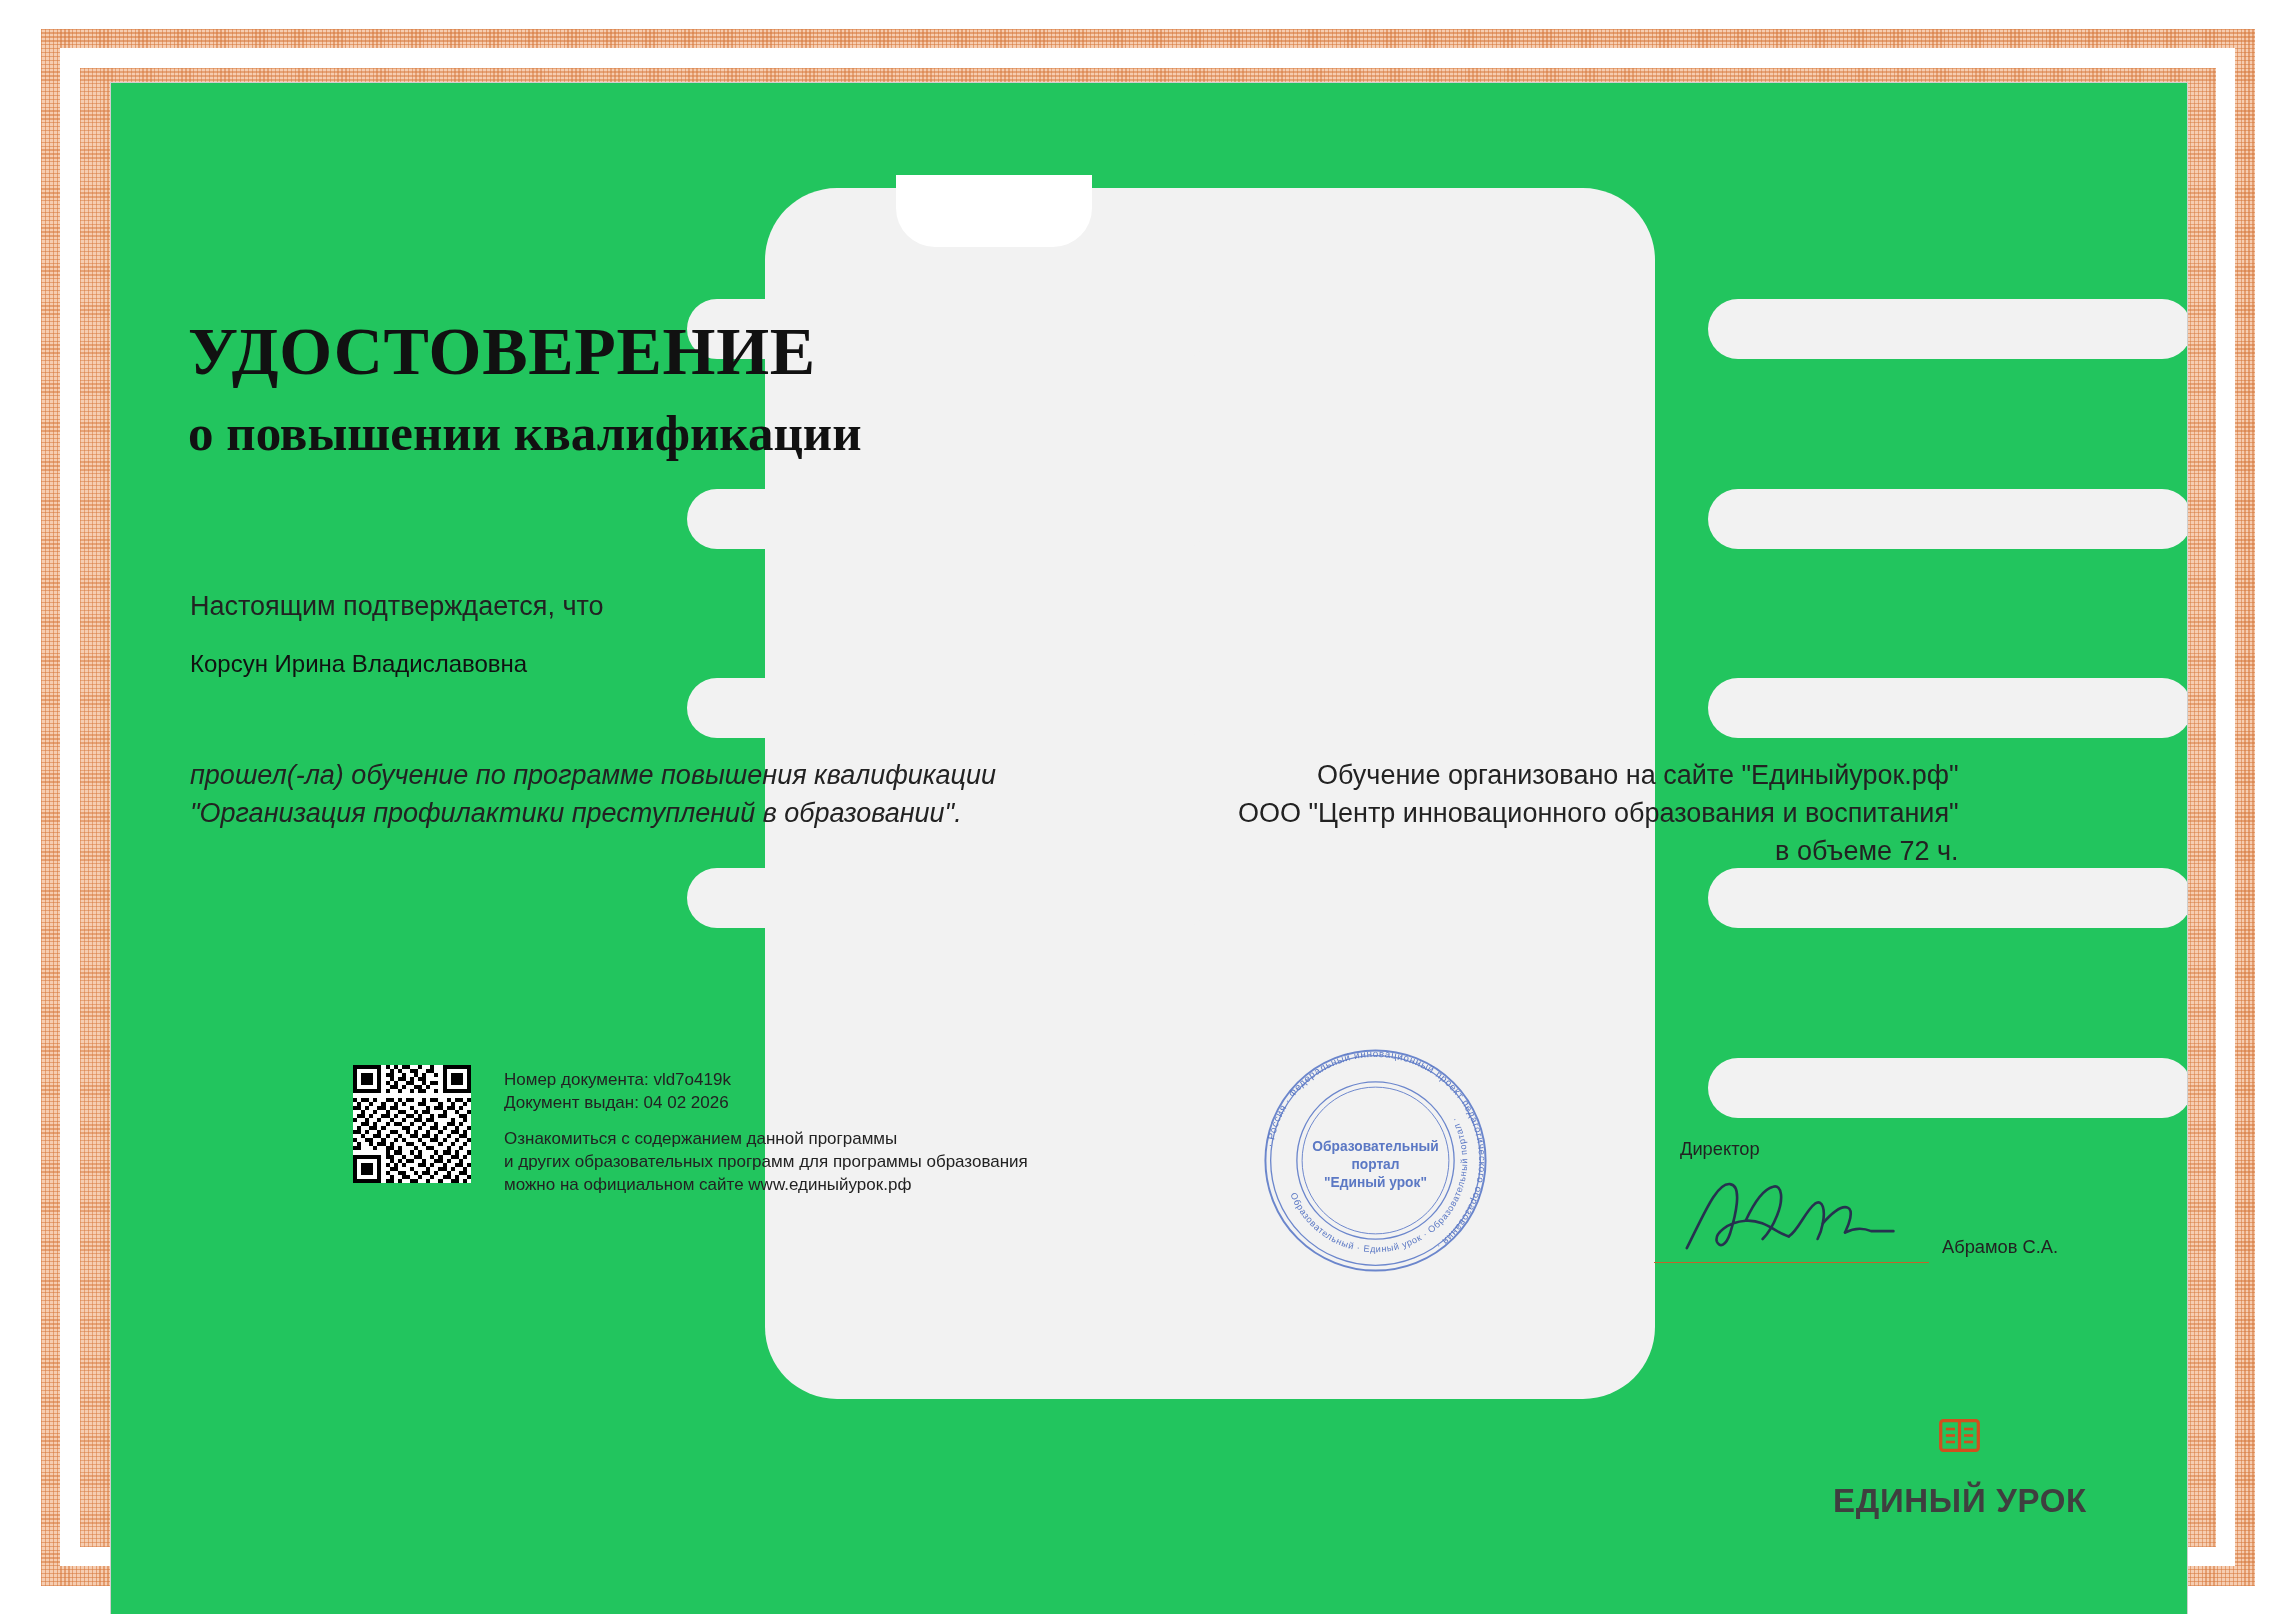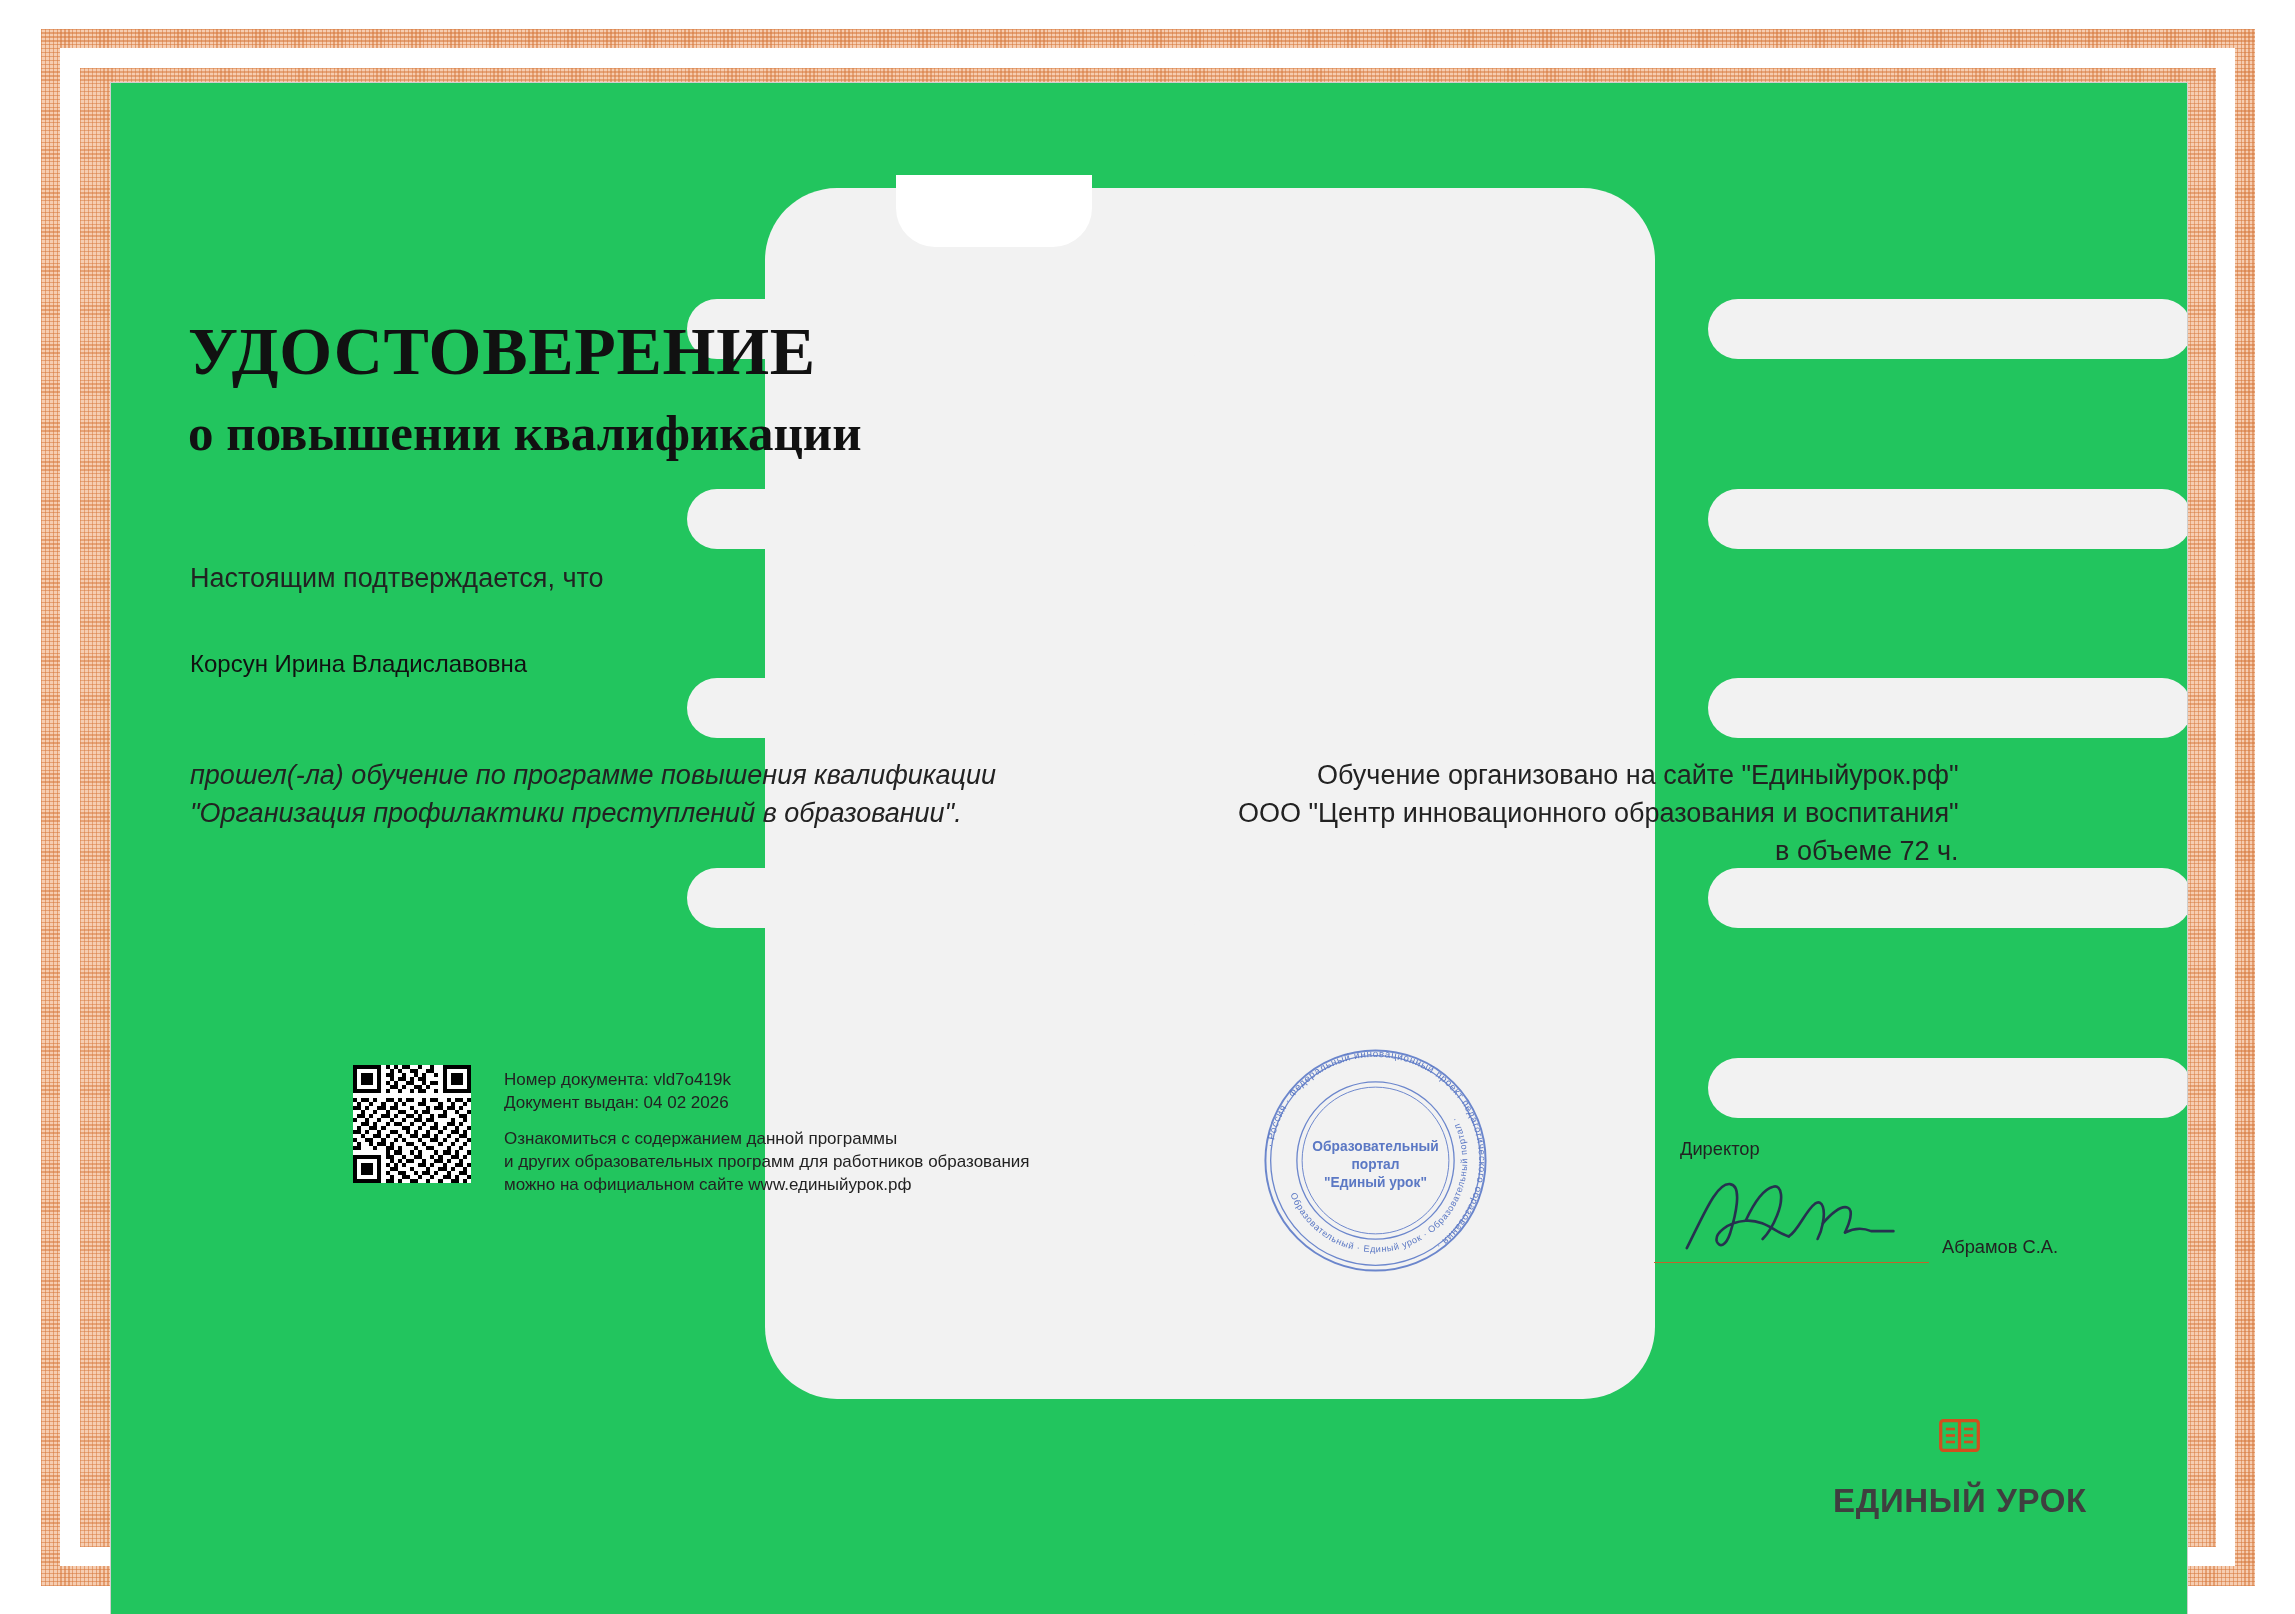--- a/index.html
+++ b/index.html
@@ -126,21 +126,21 @@
     top: 321px;
     font-family: "Liberation Serif", serif;
     font-weight: bold;
     font-size: 51px;
     color: #111111;
     white-space: nowrap;
   }
   .confirm-line {
     position: absolute;
     left: 79px;
-    top: 480px;
+    top: 508px;
     font-size: 27px;
     color: #222222;
     white-space: nowrap;
   }
   .student-name {
     position: absolute;
     left: 79px;
     top: 567px;
     font-size: 24px;
     color: #111111;
@@ -534,21 +534,21 @@
                 <rect x="24" y="28" width="2" height="1"></rect>
               <rect x="27" y="28" width="1" height="1"></rect>
             </g>
           </svg>
         </div>
         <div class="doc-info">
           <div>Номер документа: vld7o419k</div>
           <div>Документ выдан:  04 02 2026</div>
           <div class="gap"></div>
           <div>Ознакомиться с содержанием данной программы</div>
-          <div>и других образовательных программ для работников образования</div>
+          <div>и других образовательных программ для программы образования</div>
           <div>можно на официальном сайте www.единыйурок.рф</div>
         </div>
       </div>
 
       <div class="stamp">
         <svg width="249" height="249" viewBox="0 0 380 380" aria-hidden="true">
           <defs>
             <path id="outerArc" d="M 190,190 m -158,0 a 158,158 0 1,1 316,0 a 158,158 0 1,1 -316,0"></path>
             <path id="innerArcFlip" d="M 190,190 m -140,0 a 140,140 0 1,0 280,0 a 140,140 0 1,0 -280,0"></path>
           </defs>

